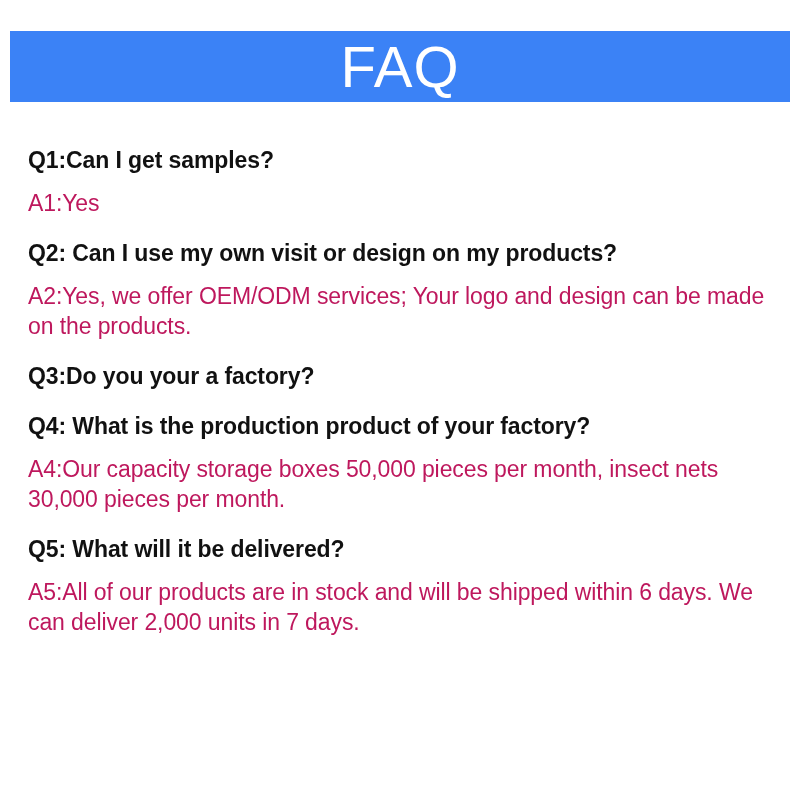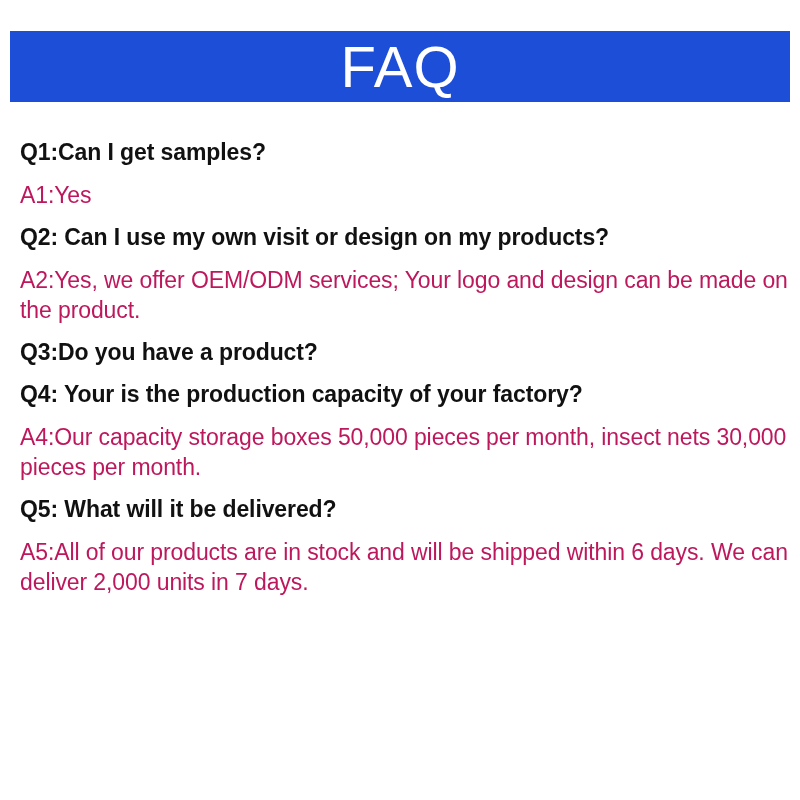--- a/index.html
+++ b/index.html
@@ -23,21 +23,21 @@
     box-sizing: border-box;
   }
 
   
   .banner {
     position: absolute;
     left: 10px;
     top: 31px;
     width: 780px;
     height: 71px;
-    background: #1d4ed8;
+    background: #3b82f6;
     display: flex;
     align-items: center;
     justify-content: center;
   }
   .banner-title {
     color: #ffffff;
     font-size: 58px;
     line-height: 58px;
     font-weight: 400;
     letter-spacing: 1px;
@@ -46,21 +46,21 @@
 
   
   .faq-body {
     position: absolute;
     left: 20px;
     top: 137px;
     width: 768px;
   }
 
   .faq-item {
-    margin: 0;
+    margin: 8px;
   }
 
   .question {
     font-size: 23px;
     line-height: 30px;
     font-weight: 700;
     color: #111111;
     margin: 0;
     padding: 12px 0 0 0;
     letter-spacing: -0.1px;
@@ -91,29 +91,29 @@
 
   <div class="faq-body">
 
     <div class="faq-item">
       <p class="question">Q1:Can I get samples?</p>
       <p class="answer">A1:Yes</p>
     </div>
 
     <div class="faq-item">
       <p class="question">Q2: Can I use my own visit or design on my products?</p>
-      <p class="answer">A2:Yes, we offer OEM/ODM services; Your logo and design can be made on the product.</p>
+      <p class="answer">A2:Yes, we offer OEM/ODM services; Your logo and design can be made on the products.</p>
     </div>
 
     <div class="faq-item">
-      <p class="question">Q3:Do you have a product?</p>
+      <p class="question">Q3:Do you your a factory?</p>
     </div>
 
     <div class="faq-item">
-      <p class="question">Q4: Your is the production capacity of your factory?</p>
+      <p class="question">Q4: What is the production product of your factory?</p>
       <p class="answer">A4:Our capacity storage boxes 50,000 pieces per month, insect nets 30,000 pieces per month.</p>
     </div>
 
     <div class="faq-item">
       <p class="question">Q5: What will it be delivered?</p>
       <p class="answer">A5:All of our products are in stock and will be shipped within 6 days. We can deliver 2,000 units in 7 days.</p>
     </div>
 
   </div>
 </div>

